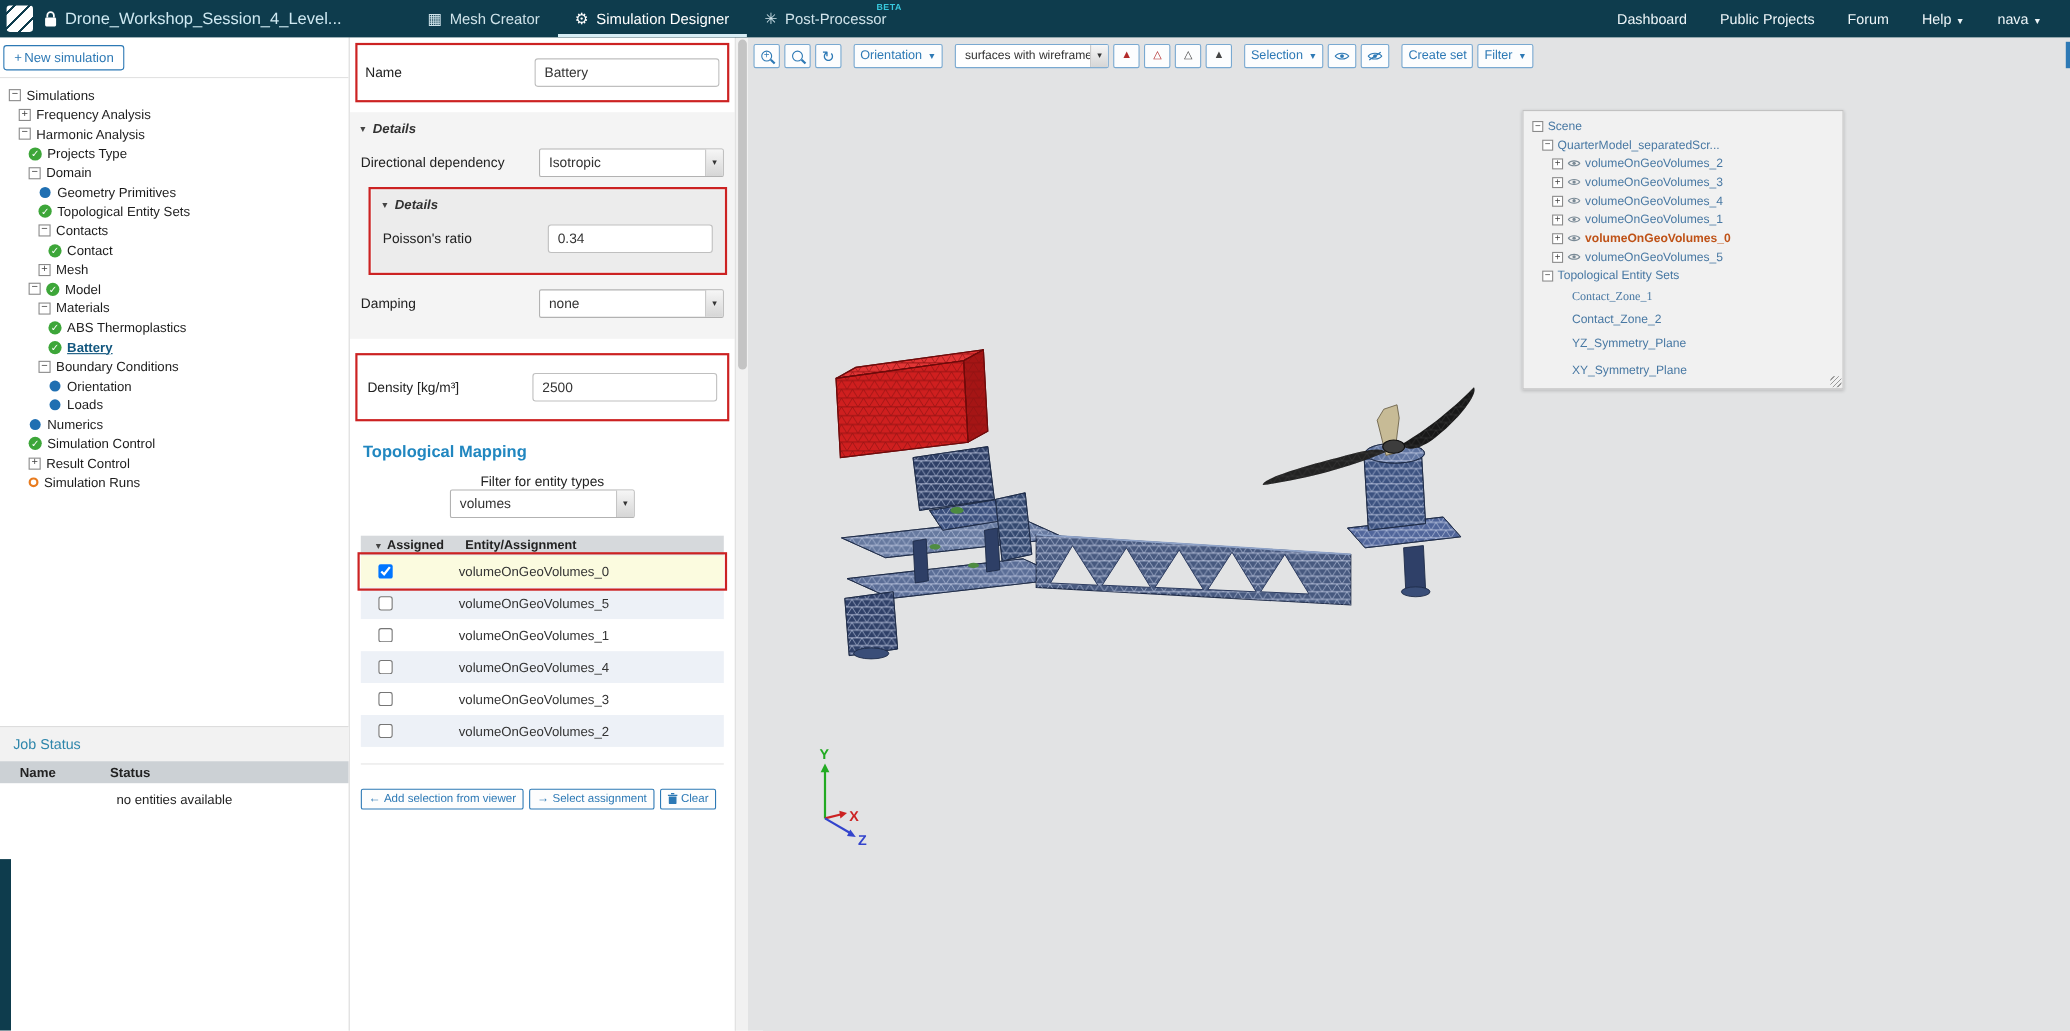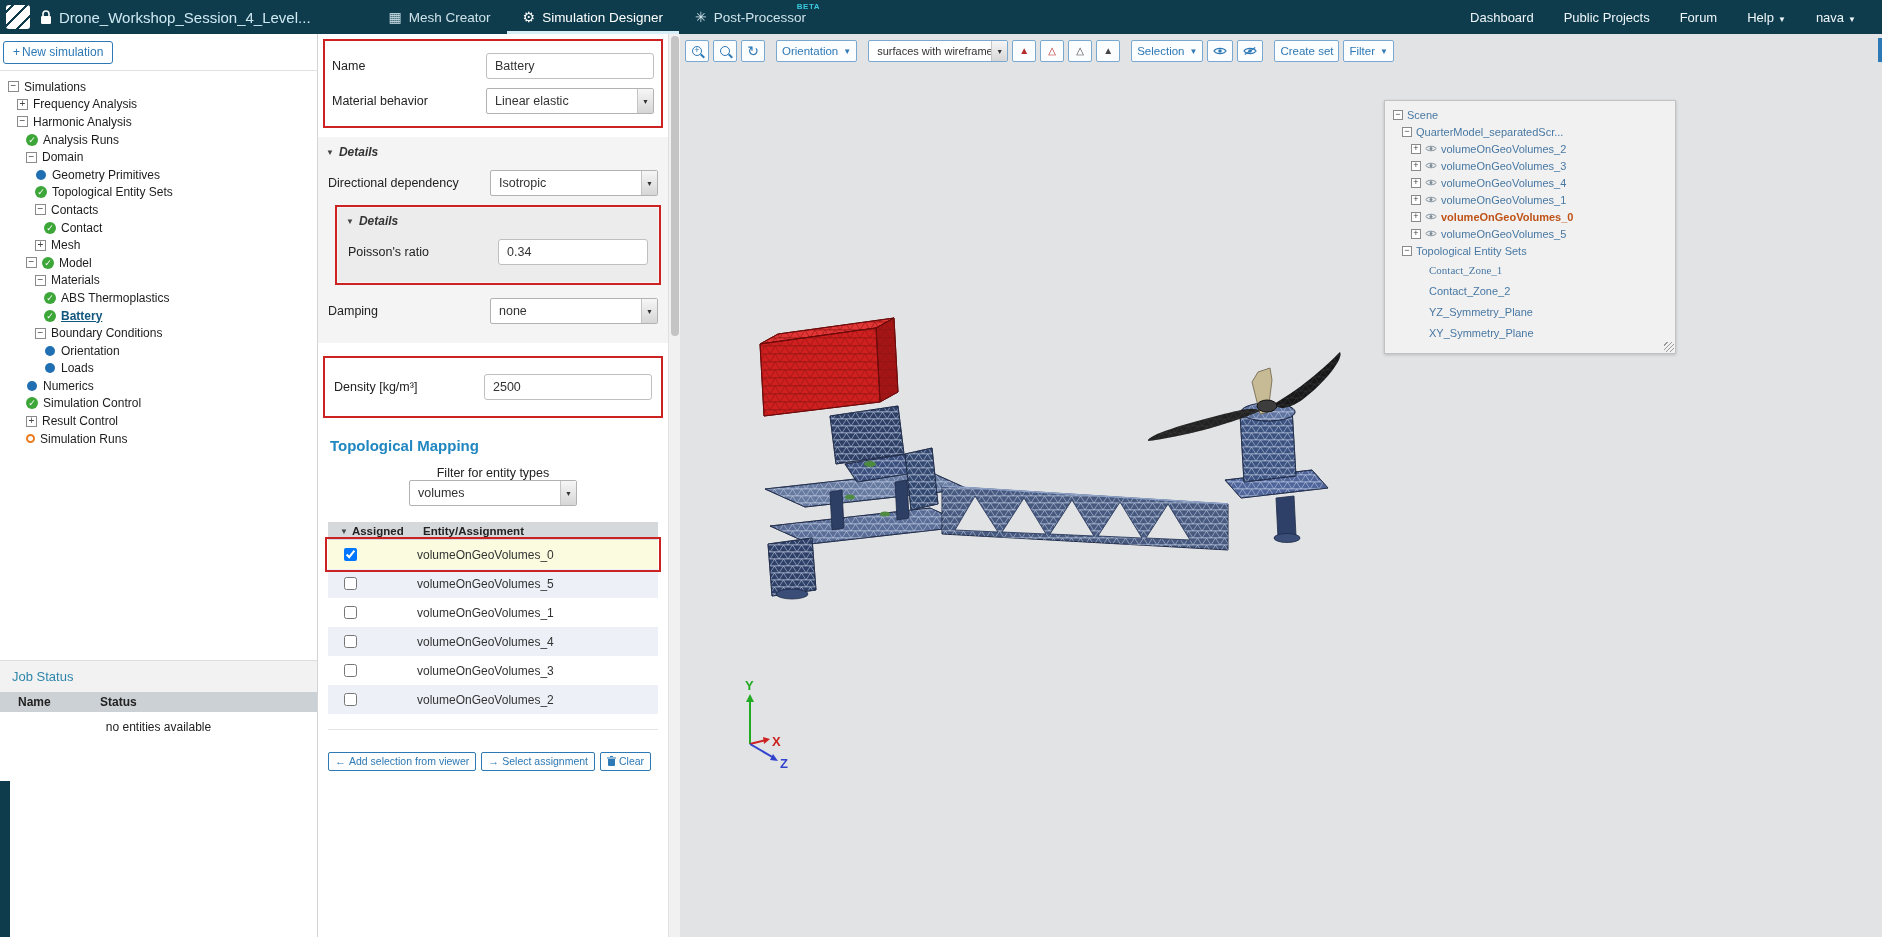--- a/index.html
+++ b/index.html
@@ -151,21 +151,21 @@
       <div class="tree-row" style="padding-left: 17px;">
         <span class="t-box">+</span>
         <span class="tree-label">Frequency Analysis</span>
       </div>
       <div class="tree-row" style="padding-left: 17px;">
         <span class="t-box">−</span>
         <span class="tree-label">Harmonic Analysis</span>
       </div>
       <div class="tree-row" style="padding-left: 26px;">
         <span class="t-check">✓</span>
-        <span class="tree-label">Analysis Runs</span>
+        <span class="tree-label">Projects Type</span>
       </div>
       <div class="tree-row" style="padding-left: 26px;">
         <span class="t-box">−</span>
         <span class="tree-label">Domain</span>
       </div>
       <div class="tree-row" style="padding-left: 35px;">
         <span class="t-dot"></span>
         <span class="tree-label">Geometry Primitives</span>
       </div>
       <div class="tree-row" style="padding-left: 35px;">
@@ -240,27 +240,20 @@
   </div>
   <div class="left-rail"></div>
 </div>
 
 <div class="panel">
 
   <div class="form-block red-box">
     <div class="frow">
       <label>Name</label>
       <input class="tinput" value="Battery" style="">
-    </div>
-    <div class="frow">
-      <label>Material behavior</label>
-      <div class="tselect">
-        <span class="sval">Linear elastic</span>
-        <span class="sarrow">▼</span>
-      </div>
     </div>
   </div>
 
   <div class="details">
     <div class="details-head">
       <span class="tri">▼</span>
       <span>Details</span>
     </div>
     <div class="frow">
       <label>Directional dependency</label>
@@ -595,19 +588,19 @@
         </div>
         <div class="scene-row plain" style="padding-left: 40px; font-family: Liberation Serif, serif;">
           <span class="scene-label">Contact_Zone_1</span>
         </div>
         <div class="scene-row plain" style="padding-left: 40px;">
           <span class="scene-label">Contact_Zone_2</span>
         </div>
         <div class="scene-row plain" style="padding-left: 40px;">
           <span class="scene-label">YZ_Symmetry_Plane</span>
         </div>
-        <div class="scene-row plain" style="padding-left: 40px;">
+        <div class="scene-row plain" style="padding-left: 40px; align-items: flex-end;">
           <span class="scene-label">XY_Symmetry_Plane</span>
         </div>
       </div>
     <div class="scene-resize"></div>
   </div>
 </div>
 
 </body></html>

